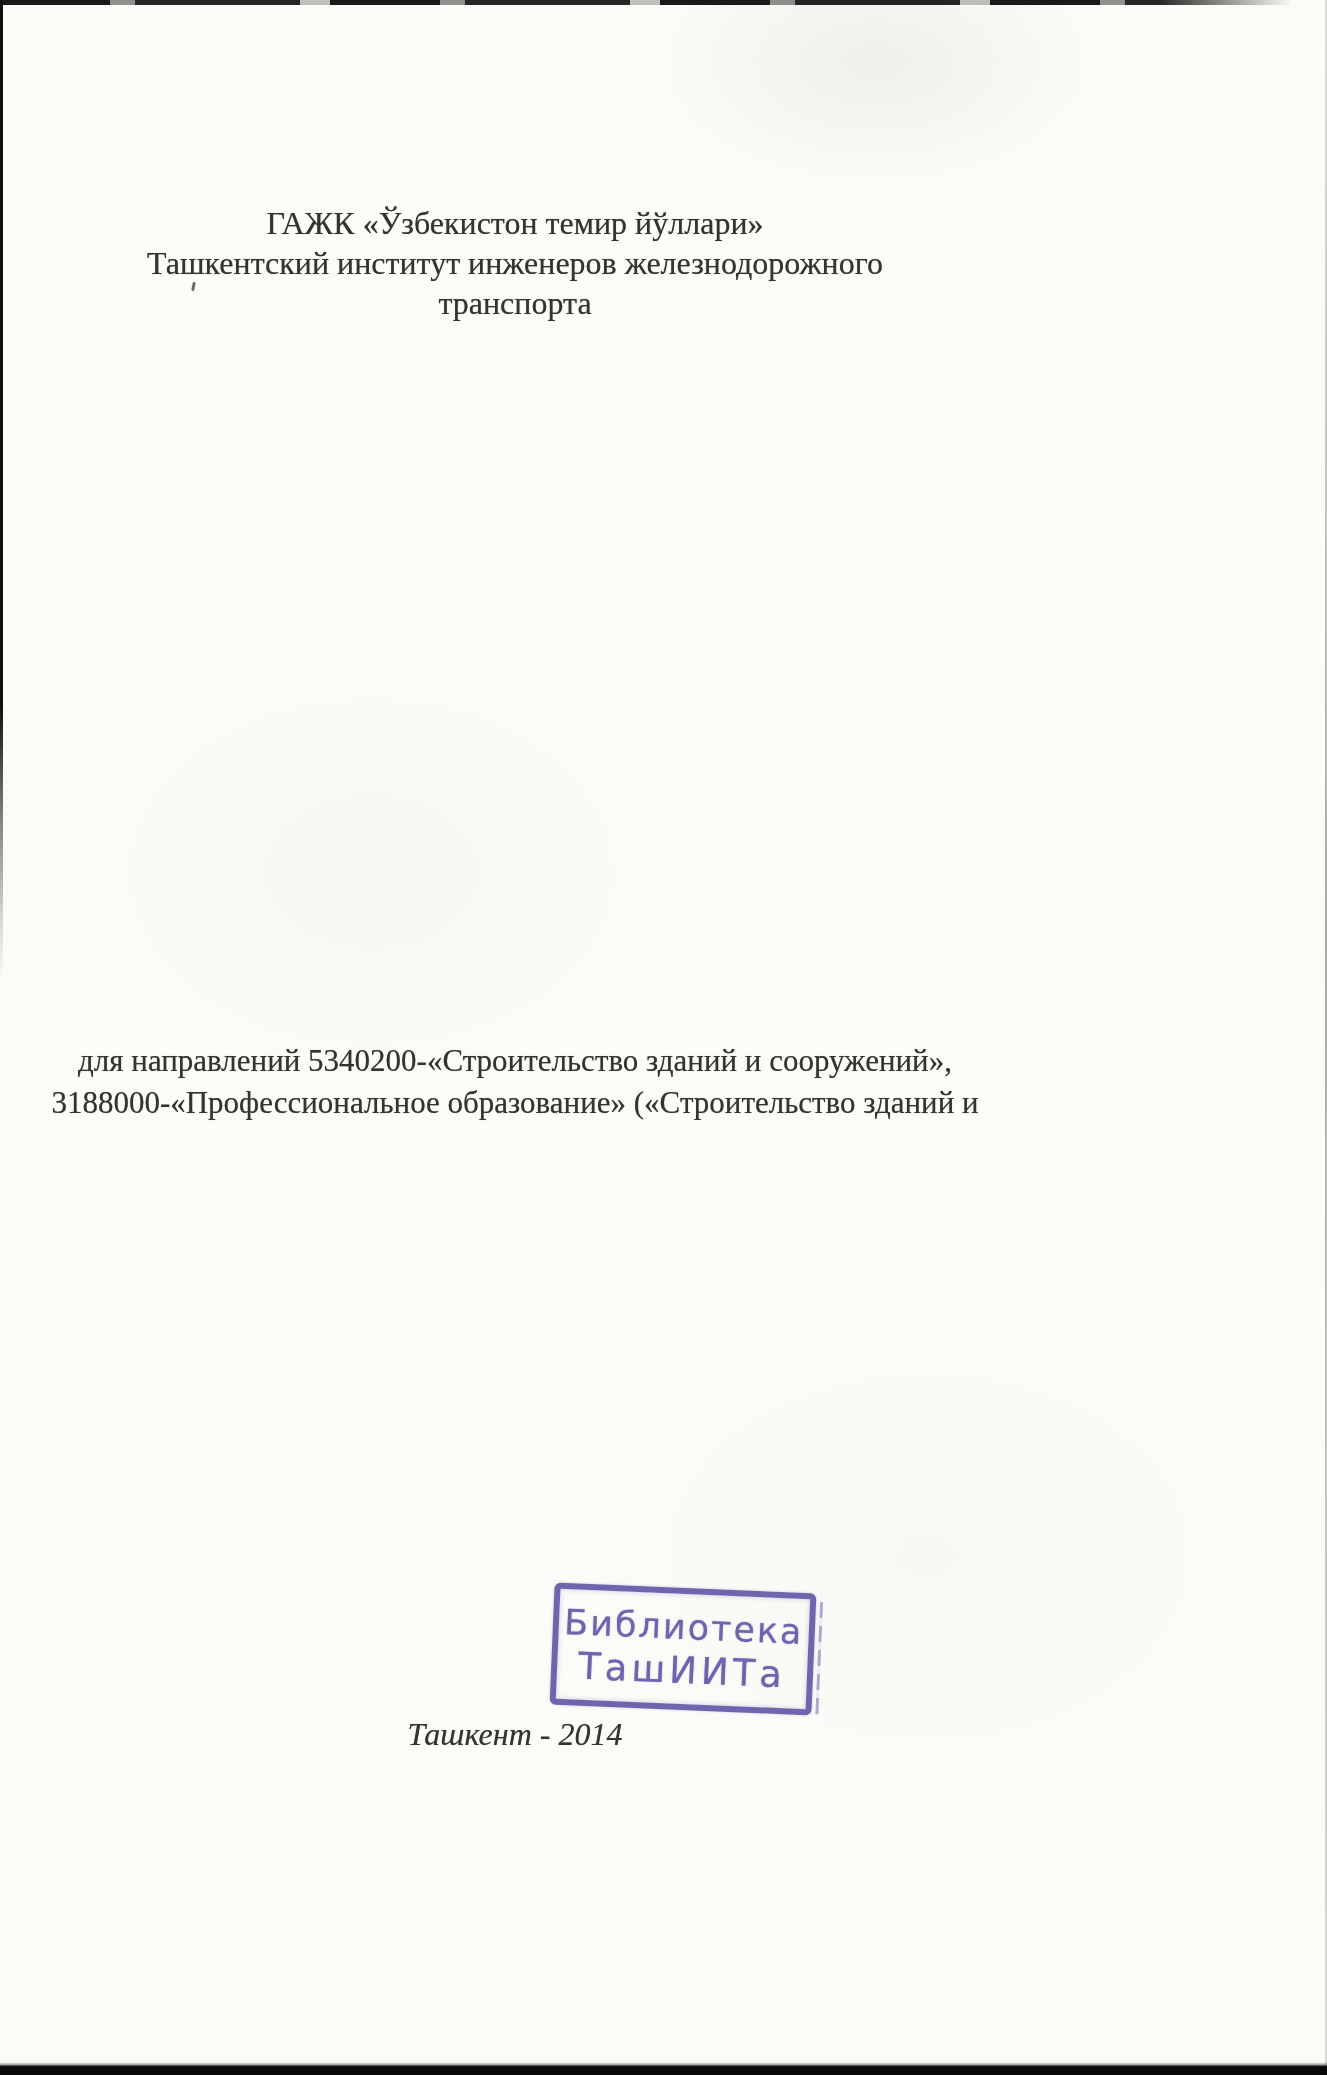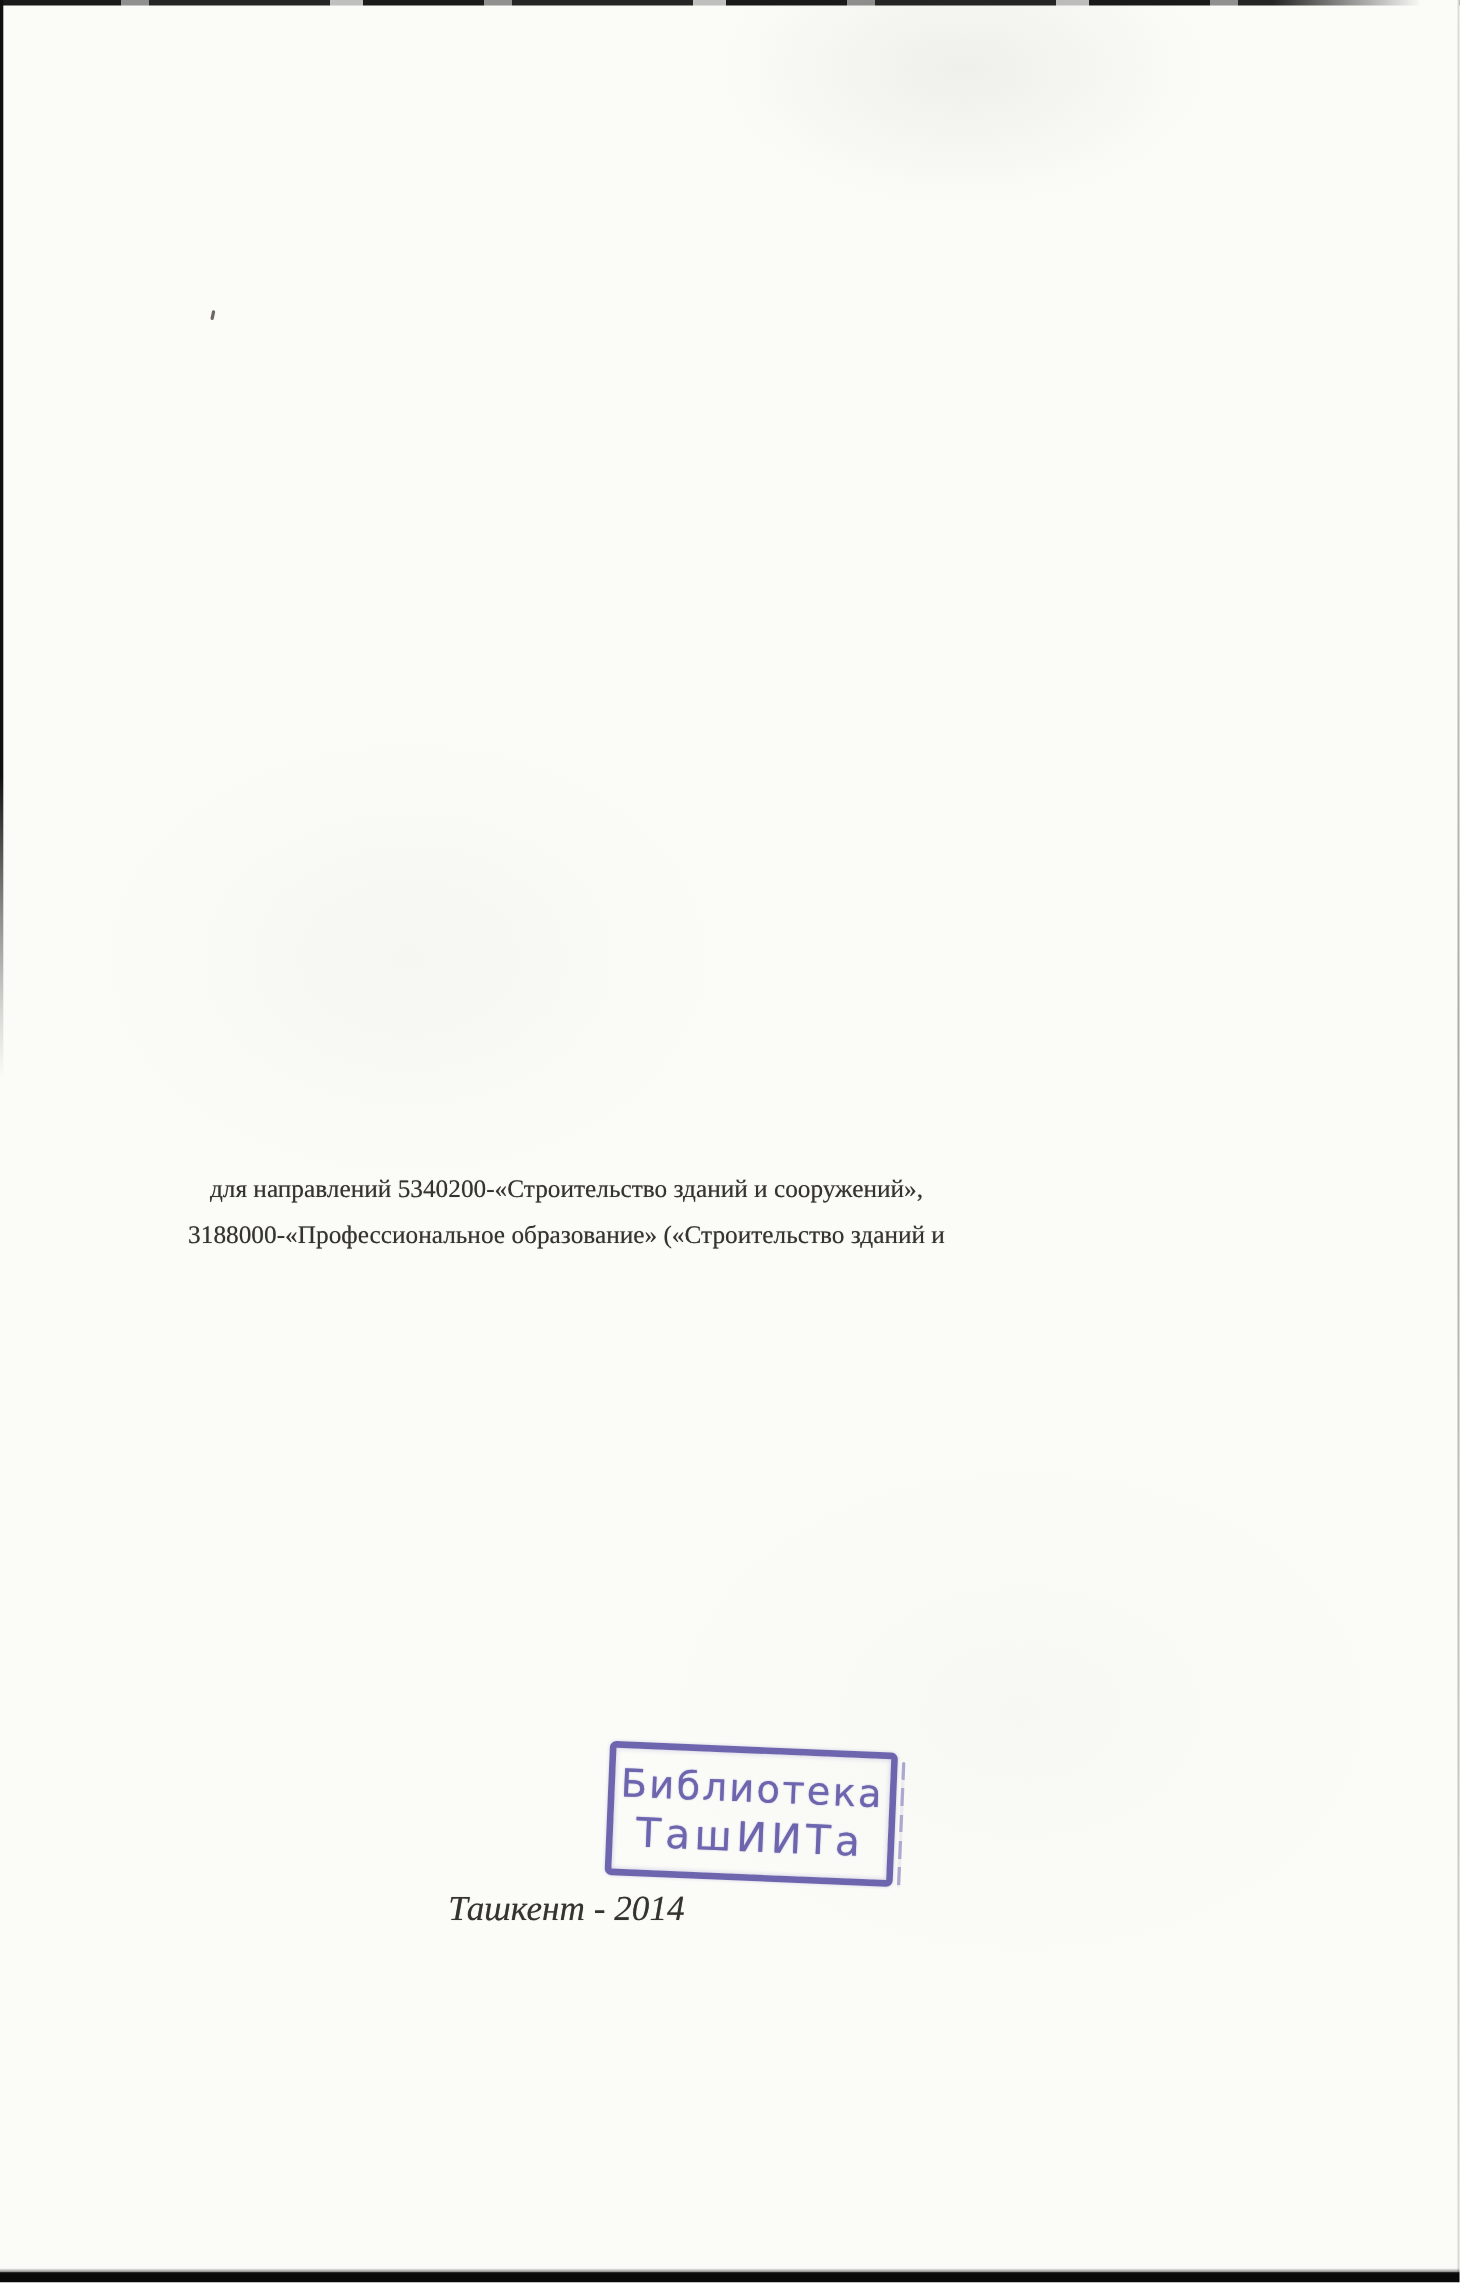--- a/index.html
+++ b/index.html
@@ -83,25 +83,24 @@
     color: #252320;
     letter-spacing: 0.5px;
     text-shadow: 0 0 0.7px rgba(30,28,26,0.7);
     margin: 0;
   }
   .doc-title .wide { word-spacing: 14px; }
   .doc-title .narrow { word-spacing: 4px; }
 
   .audience {
     top: 1040px;
-    font-size: 23px;
+    font-size: 31px;
     line-height: 42px;
     color: #35332f;
     text-shadow: 0 0 0.7px rgba(50,48,44,0.6);
-    margin-top: 20px;
   }
   .line { white-space: nowrap; }
 
   .imprint {
     top: 1714px;
     font-size: 32px;
     line-height: 40px;
     color: #35332f;
     text-shadow: 0 0 0.7px rgba(50,48,44,0.6);
     font-style: italic;
@@ -148,20 +147,25 @@
 
 <div class="page">
 
   <div class="edge-top"></div>
   <div class="edge-top-fade"></div>
   <div class="edge-left"></div>
   <div class="edge-right"></div>
   <div class="edge-bottom"></div>
   <div class="speck"></div>
 
+  <header class="textcol org">
+    <div class="line">ГАЖК «Ўзбекистон темир йўллари»</div>
+    <div class="line">Ташкентский институт инженеров железнодорожного</div>
+    <div class="line">транспорта</div>
+  </header>
 
 
   <div class="textcol audience">
     <div class="line">для направлений 5340200-«Строительство зданий и сооружений»,</div>
     <div class="line">3188000-«Профессиональное образование» («Строительство зданий и</div>
   </div>
 
   <div class="stamp">
     <div class="stamp-line1">Библиотека</div>
     <div class="stamp-line2">ТашИИТа</div>

